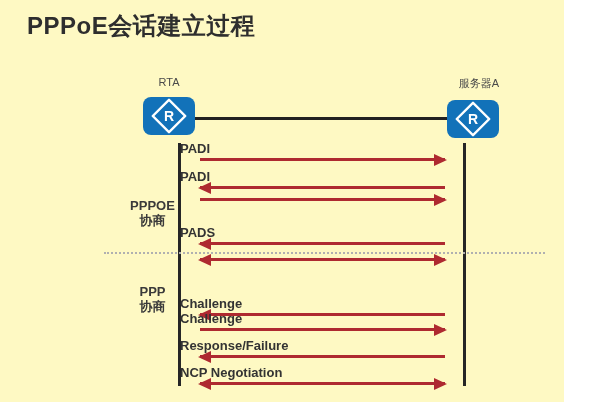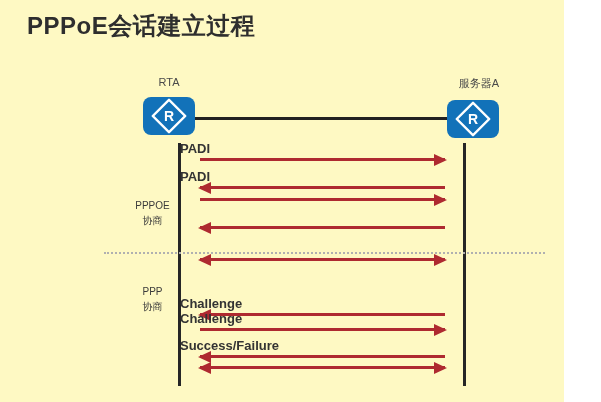--- a/index.html
+++ b/index.html
@@ -60,22 +60,22 @@
     left: 104px; top: 252px;
     width: 441px; height: 0;
     border-top: 2px dotted #b0b0b0;
   }
 
   
   .phase-label {
     position: absolute;
     left: 110px; width: 85px;
     text-align: center;
-    font-size: 10px;
-    font-weight: 400;
+    font-size: 13px;
+    font-weight: 700;
     color: #3a3a3a;
     line-height: 15px;
   }
   .phase-pppoe { top: 198px; }
   .phase-ppp   { top: 284px; }
 
   
   .msg-row {
     position: absolute;
     left: 180px; width: 285px; height: 26px;
@@ -168,35 +168,37 @@
         <div class="msg-arrow right"></div>
       </div>
       <div class="msg-row" style="top: 168px;">
         <div class="msg-label">PADI</div>
         <div class="msg-arrow left"></div>
       </div>
       <div class="msg-row" style="top: 196px;">
         <div class="msg-arrow right"></div>
       </div>
       <div class="msg-row" style="top: 224px;">
+        <div class="msg-label">PADS</div>
         <div class="msg-arrow left"></div>
       </div>
       <div class="msg-row" style="top: 256px;">
         <div class="msg-arrow both"></div>
       </div>
       <div class="msg-row" style="top: 283px; margin-top: 12px;">
         <div class="msg-label">Challenge</div>
         <div class="msg-arrow left"></div>
       </div>
       <div class="msg-row" style="top: 310px;">
         <div class="msg-label">Challenge</div>
         <div class="msg-arrow right"></div>
       </div>
       <div class="msg-row" style="top: 337px;">
-        <div class="msg-label">Success/Failure</div>
+        <div class="msg-label">Response/Failure</div>
         <div class="msg-arrow left"></div>
       </div>
       <div class="msg-row" style="top: 364px;">
+        <div class="msg-label">NCP Negotiation</div>
         <div class="msg-arrow both"></div>
       </div>
     </div>
 
 </div>
 
 </body></html>

